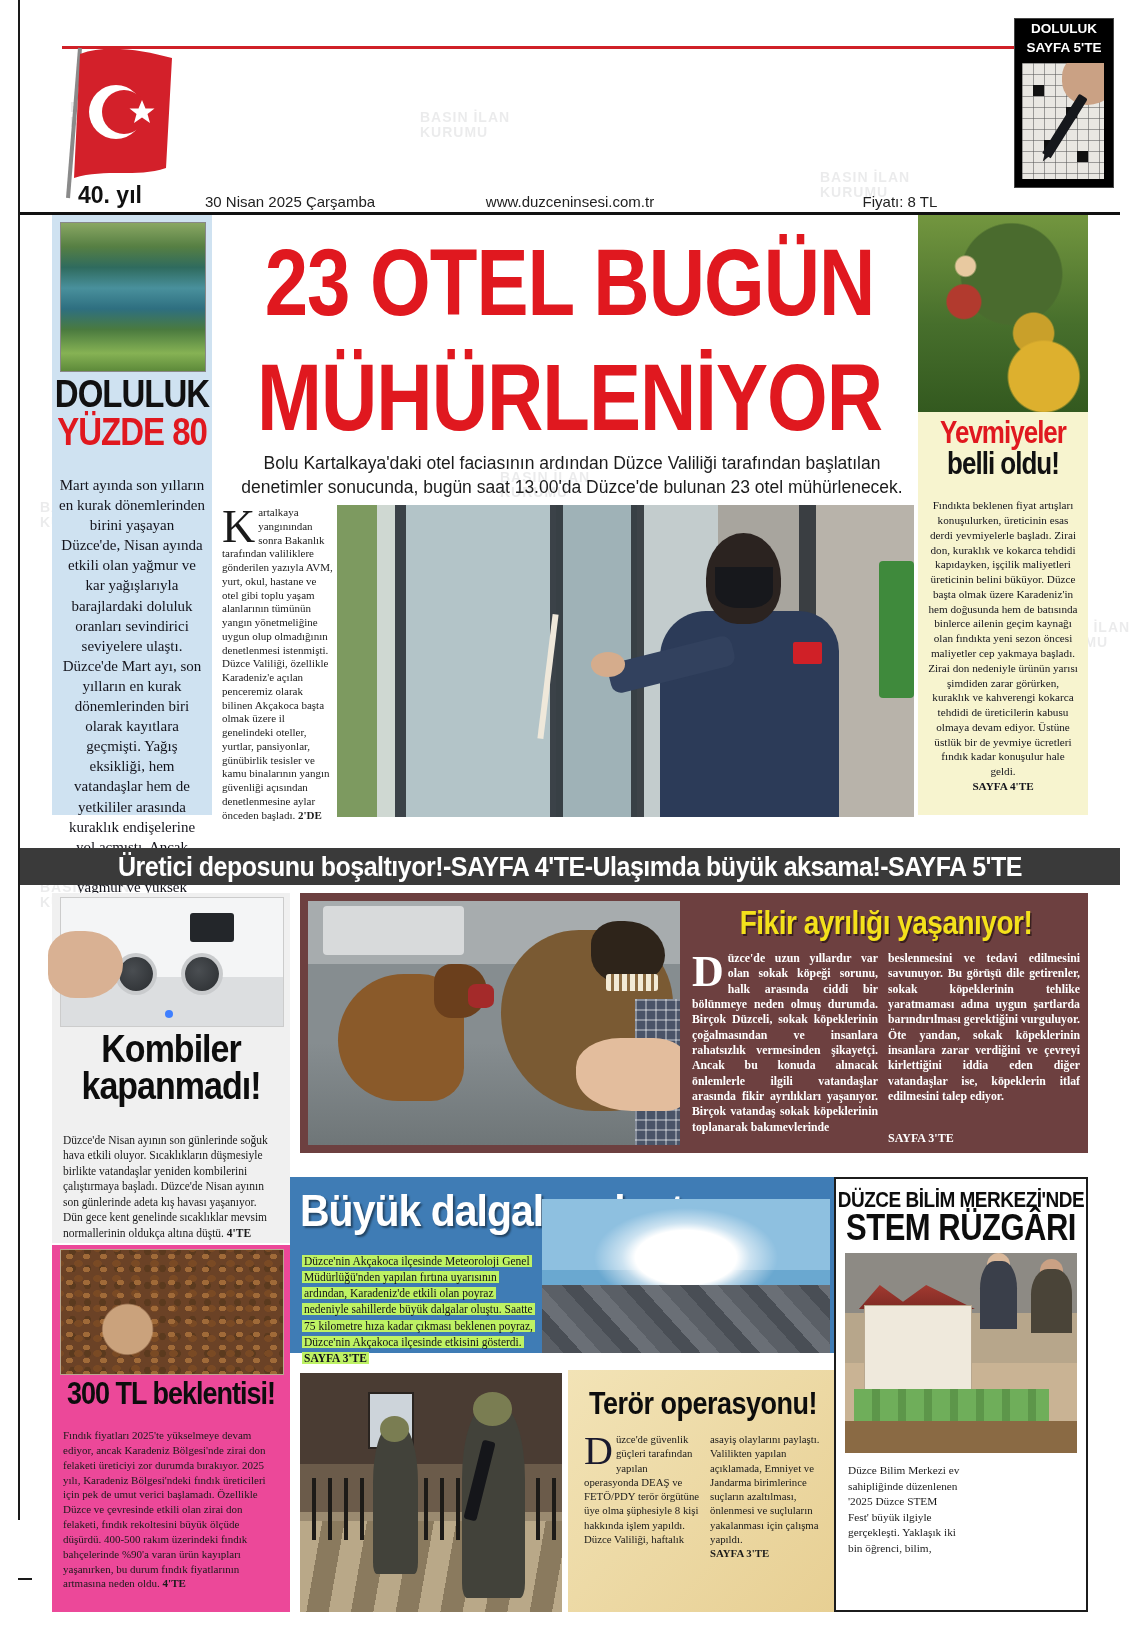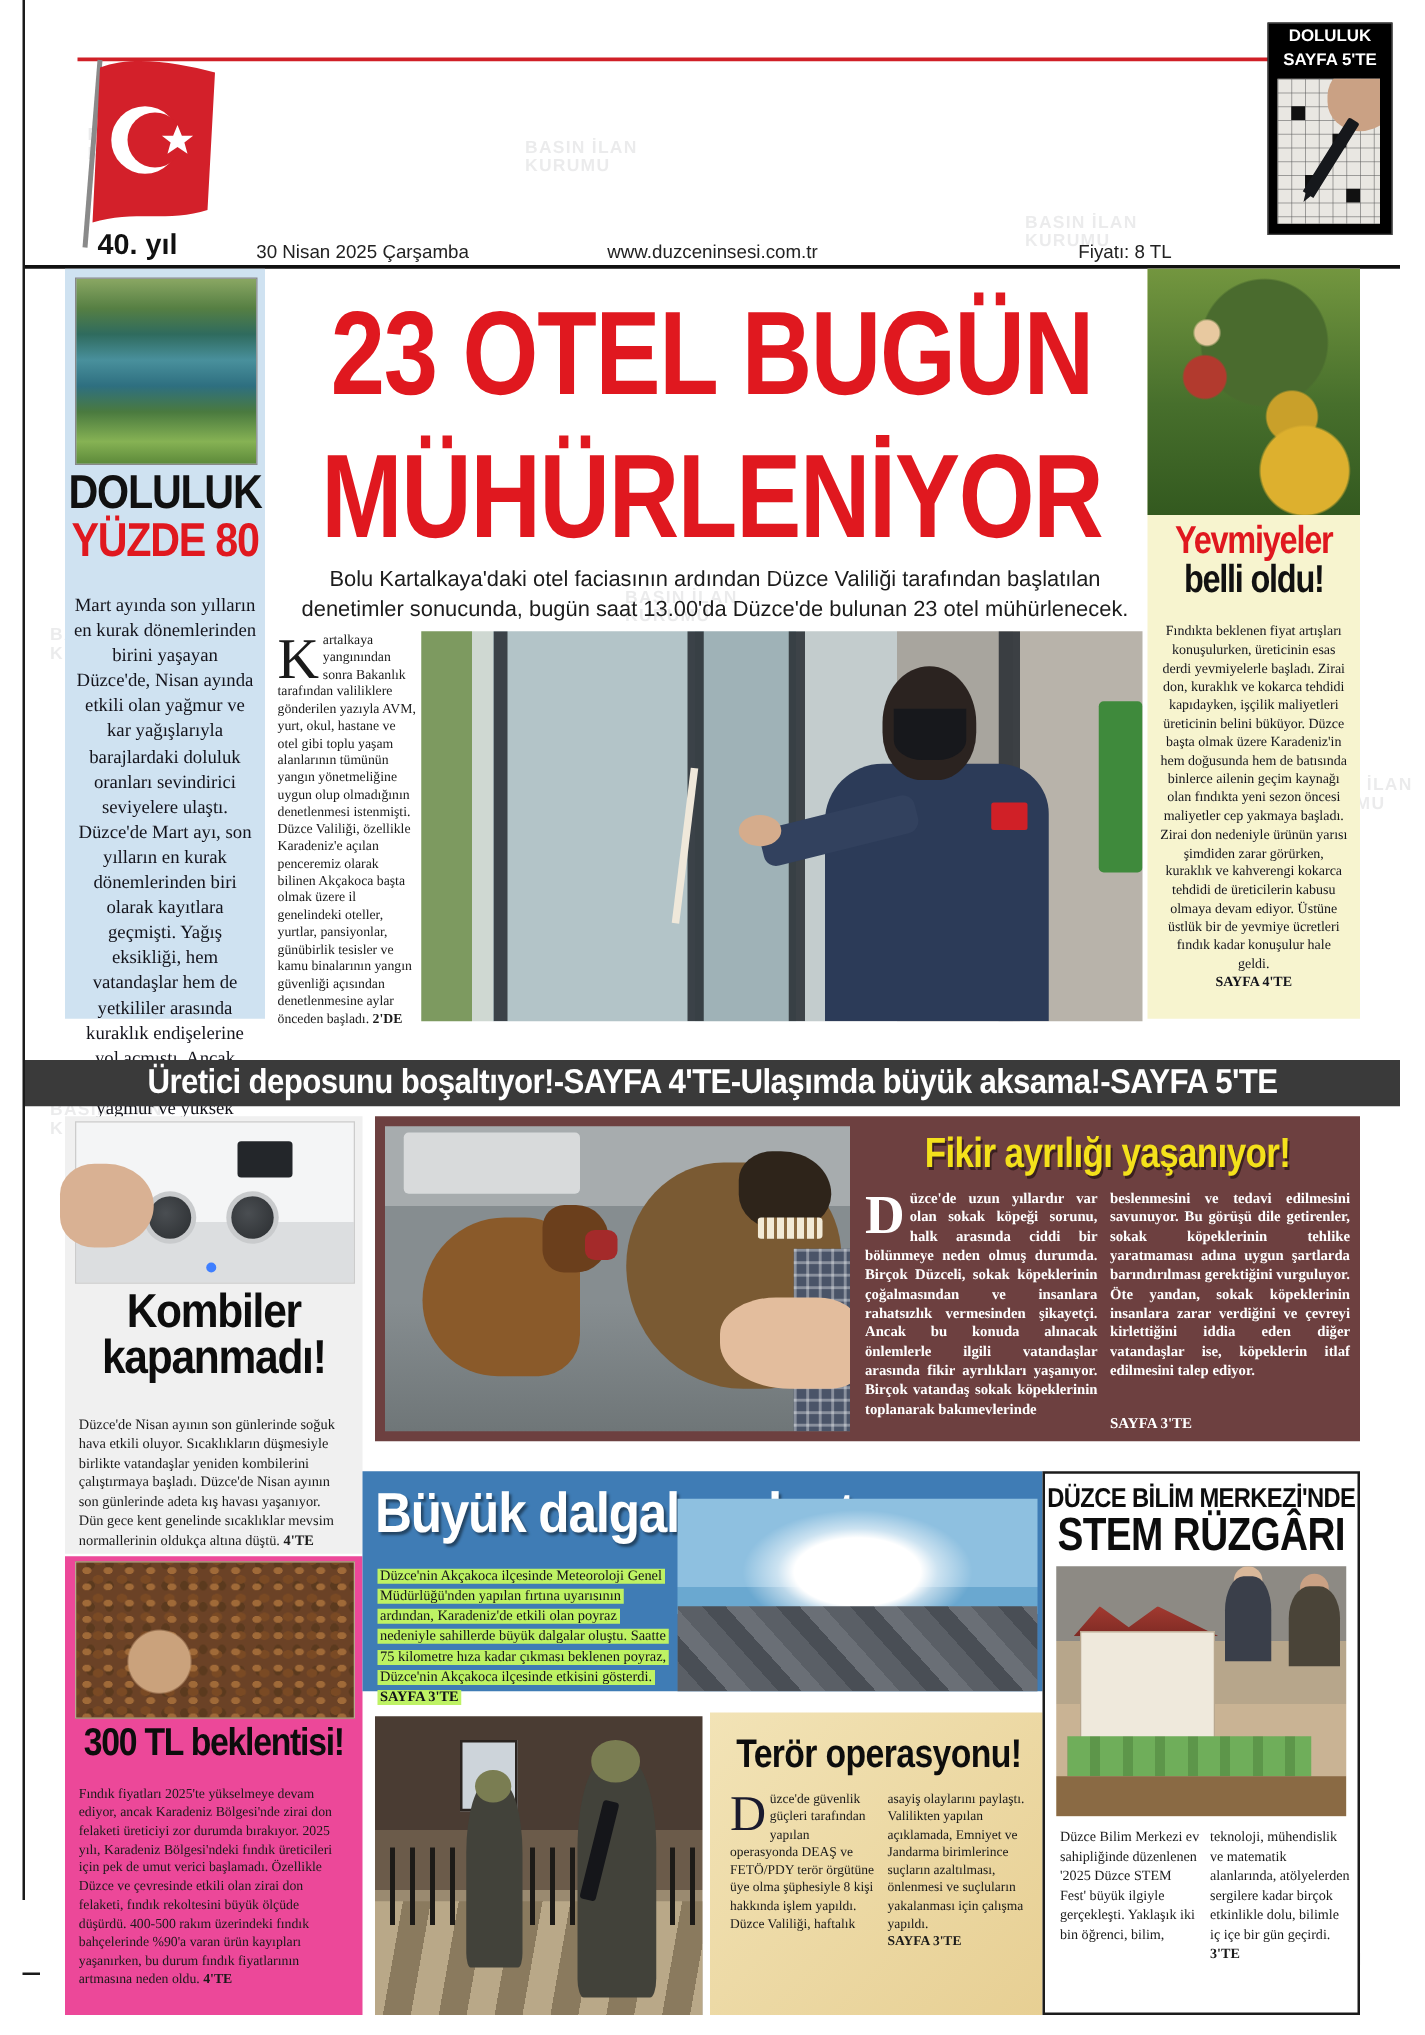--- a/index.html
+++ b/index.html
@@ -363,18 +363,15 @@
       <div class="st-fig2-head"></div>
       <div class="st-fig2"></div>
       <div class="st-roof"></div>
       <div class="st-house"></div>
       <div class="st-lawn"></div>
       <div class="st-base"></div>
     </div>
     <div class="stem-col stem-col1 serif">
       <span>Düzce Bilim Merkezi ev sahipliğinde düzenlenen '2025 Düzce STEM Fest' büyük ilgiyle gerçekleşti. Yaklaşık iki bin öğrenci, bilim,</span>
     </div>
-    <div class="stem-col stem-col2 serif">
-      <span>teknoloji, mühendislik ve matematik alanlarında, atölyelerden sergilere kadar birçok etkinlikle dolu, bilimle iç içe bir gün geçirdi.</span> <b class="ref-b">3'TE</b>
-    </div>
   </div>
 
 </div>
 
 </body></html>

